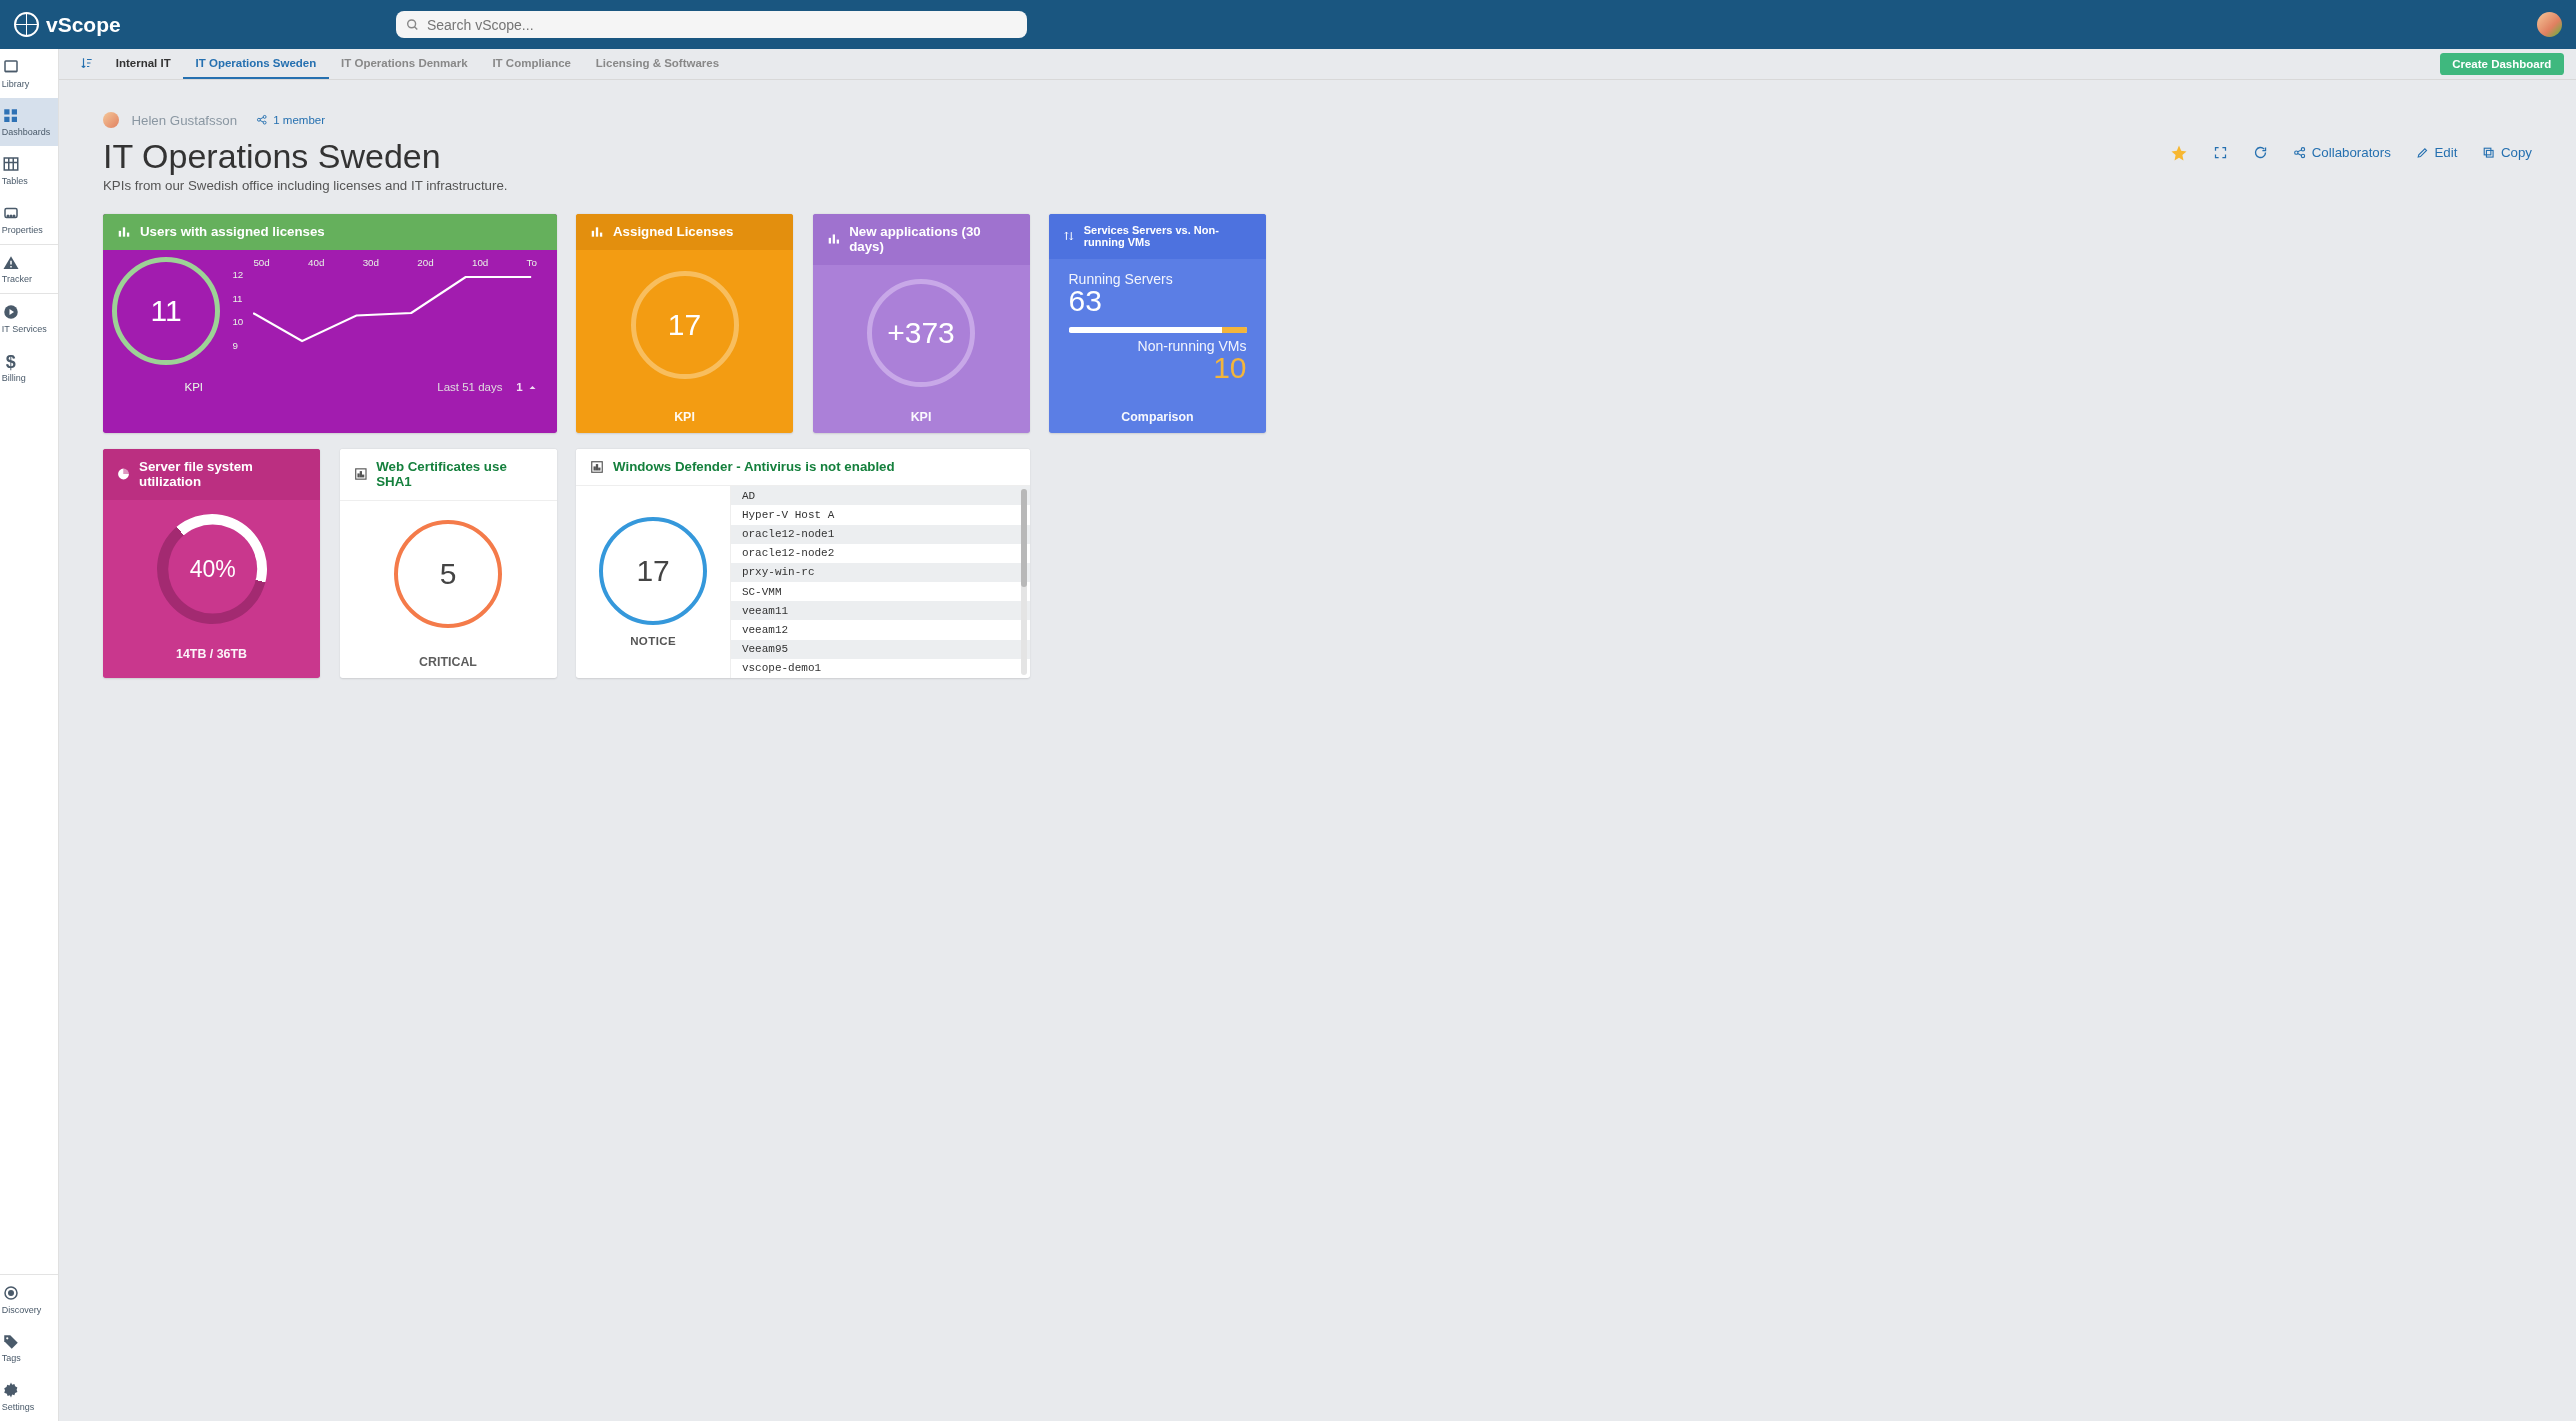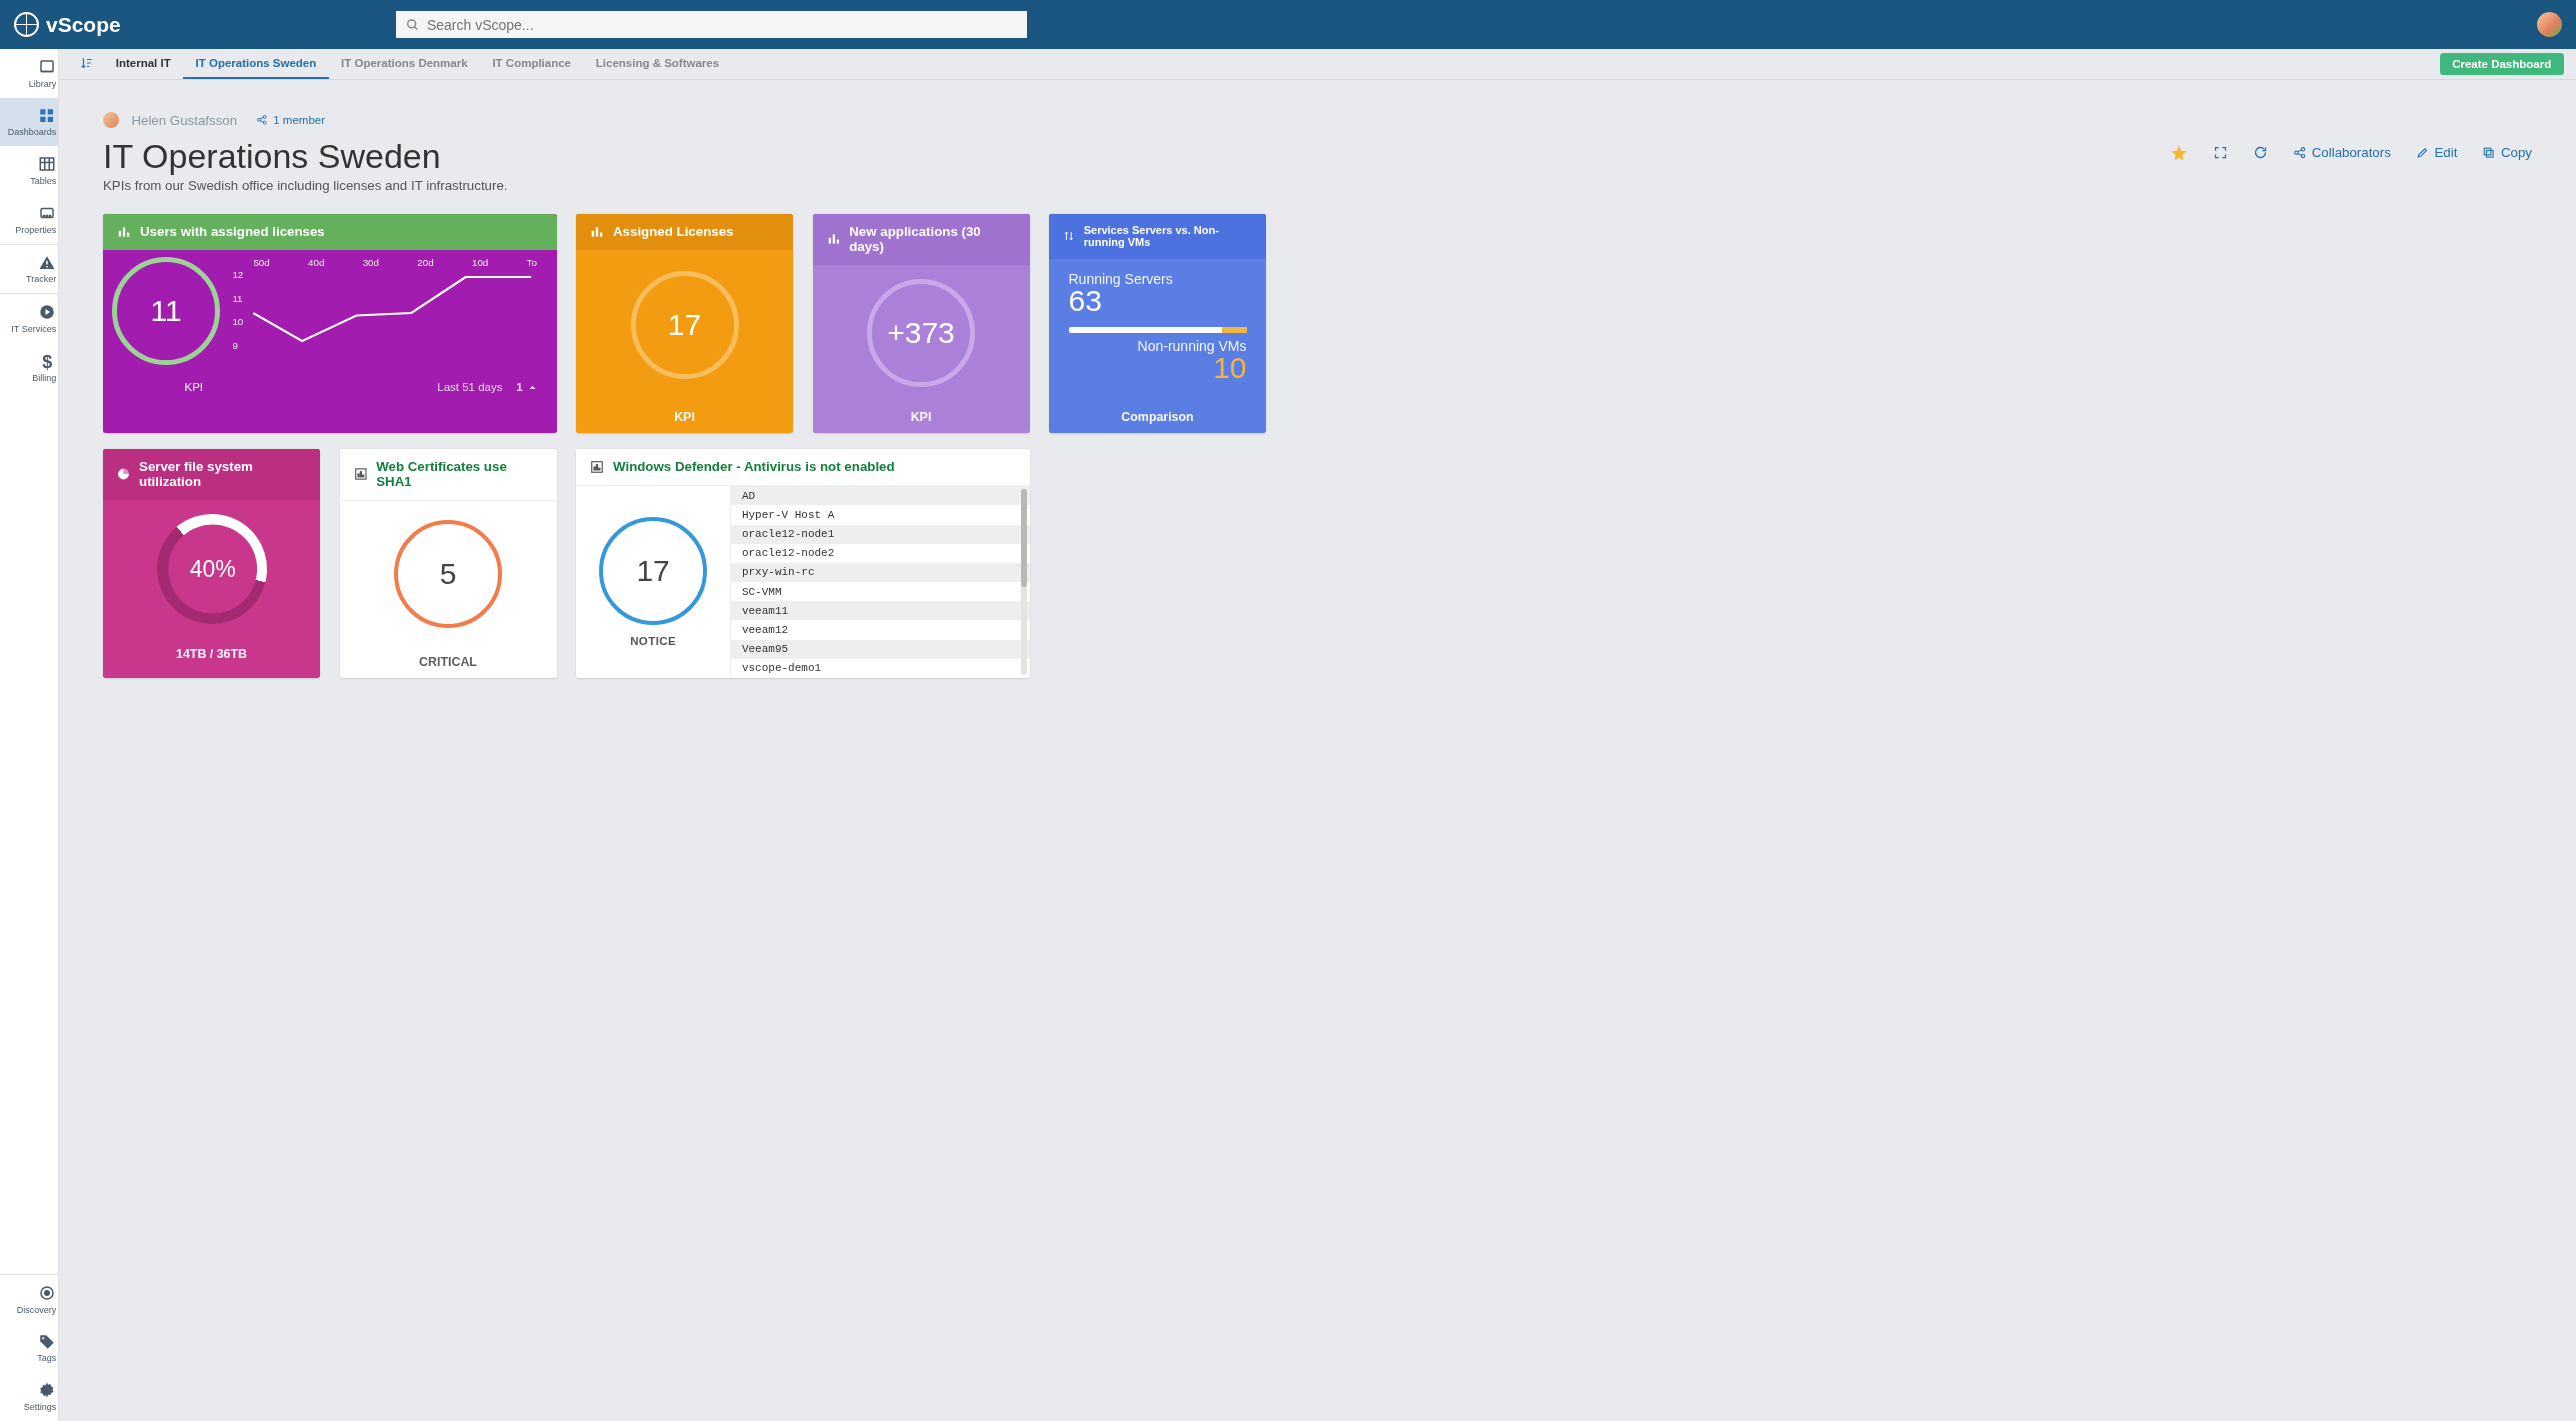--- a/index.html
+++ b/index.html
@@ -3,29 +3,29 @@
 <meta charset="utf-8">
 <style>
 * { box-sizing: border-box; margin: 0; padding: 0; }
 body { font-family: -apple-system, BlinkMacSystemFont, "Segoe UI", Helvetica, Arial, sans-serif; background: #e8eaed; color: #333; }
 
 .topbar { background: #1a5680; height: 49px; display: flex; align-items: center; padding: 0 14px; color: #fff; }
 .logo { display: flex; align-items: center; gap: 7px; font-size: 21px; font-weight: 600; }
 .logo-icon { width: 25px; height: 25px; border: 2.2px solid #fff; border-radius: 50%; position: relative; display: flex; align-items: center; justify-content: center; }
 .logo-icon::before { content: ""; width: 1.8px; height: 21px; background: #fff; position: absolute; }
 .logo-icon::after { content: ""; width: 21px; height: 1.8px; background: #fff; position: absolute; }
-.searchbox { flex: 0 0 631px; margin-left: 275px; background: #f5f5f5; border-radius: 0; height: 27.5px; display: flex; align-items: center; padding: 0 10.7px; gap: 7px; color: #999; }
+.searchbox { flex: 0 0 631px; margin-left: 275px; background: #f5f5f5; border-radius: 8px; height: 27.5px; display: flex; align-items: center; padding: 0 10.7px; gap: 7px; color: #999; }
 .searchbox input { border: none; outline: none; background: transparent; font-size: 14px; color: #555; width: 100%; }
 .avatar { margin-left: auto; width: 25px; height: 25px; border-radius: 50%; background: linear-gradient(135deg,#f5c89a,#e08060 60%,#7a4 90%); }
 
 .layout { display: flex; height: calc(100vh - 49px); }
 .sidebar { width: 59px; background: #fff; border-right: 0.9px solid #e0e0e0; display: flex; flex-direction: column; }
 .sidebar .group { flex: 0 0 auto; }
 .sidebar .spacer { flex: 1; }
-.side-item { display: flex; flex-direction: column; align-items: flex-end; justify-content: center; padding: 9px 1.8px; font-size: 9px; color: #4a5a6a; cursor: pointer; gap: 2.7px; }
+.side-item { display: flex; flex-direction: column; align-items: flex-start; justify-content: center; padding: 9px 1.8px; font-size: 9px; color: #4a5a6a; cursor: pointer; gap: 2.7px; }
 .side-item.active { background: #d6e0ec; }
 .side-item svg, .side-item .ico { width: 18px; height: 18px; }
 .side-sep { height: 0.9px; background: #e3e3e3; margin: 0; }
 
 .main { flex: 1; display: flex; flex-direction: column; overflow: auto; gap: 14px; }
 .tabsbar { height: 31px; background: #e8eaed; border-bottom: 0.9px solid #d8d8d8; display: flex; align-items: stretch; padding: 0 12.4px; gap: 0; }
 .tabsbar .sort-icon { width: 32px; display: flex; align-items: center; justify-content: center; color: #2570b0; border-bottom: 2.7px solid transparent; }
 .tab { padding: 0 12.4px; display: flex; align-items: center; font-size: 11.5px; font-weight: 600; color: #333; border-bottom: 2.7px solid transparent; cursor: pointer; }
 .tab.active { color: #2570b0; border-bottom-color: #2570b0; }
 .tab.faded { color: #888; }

